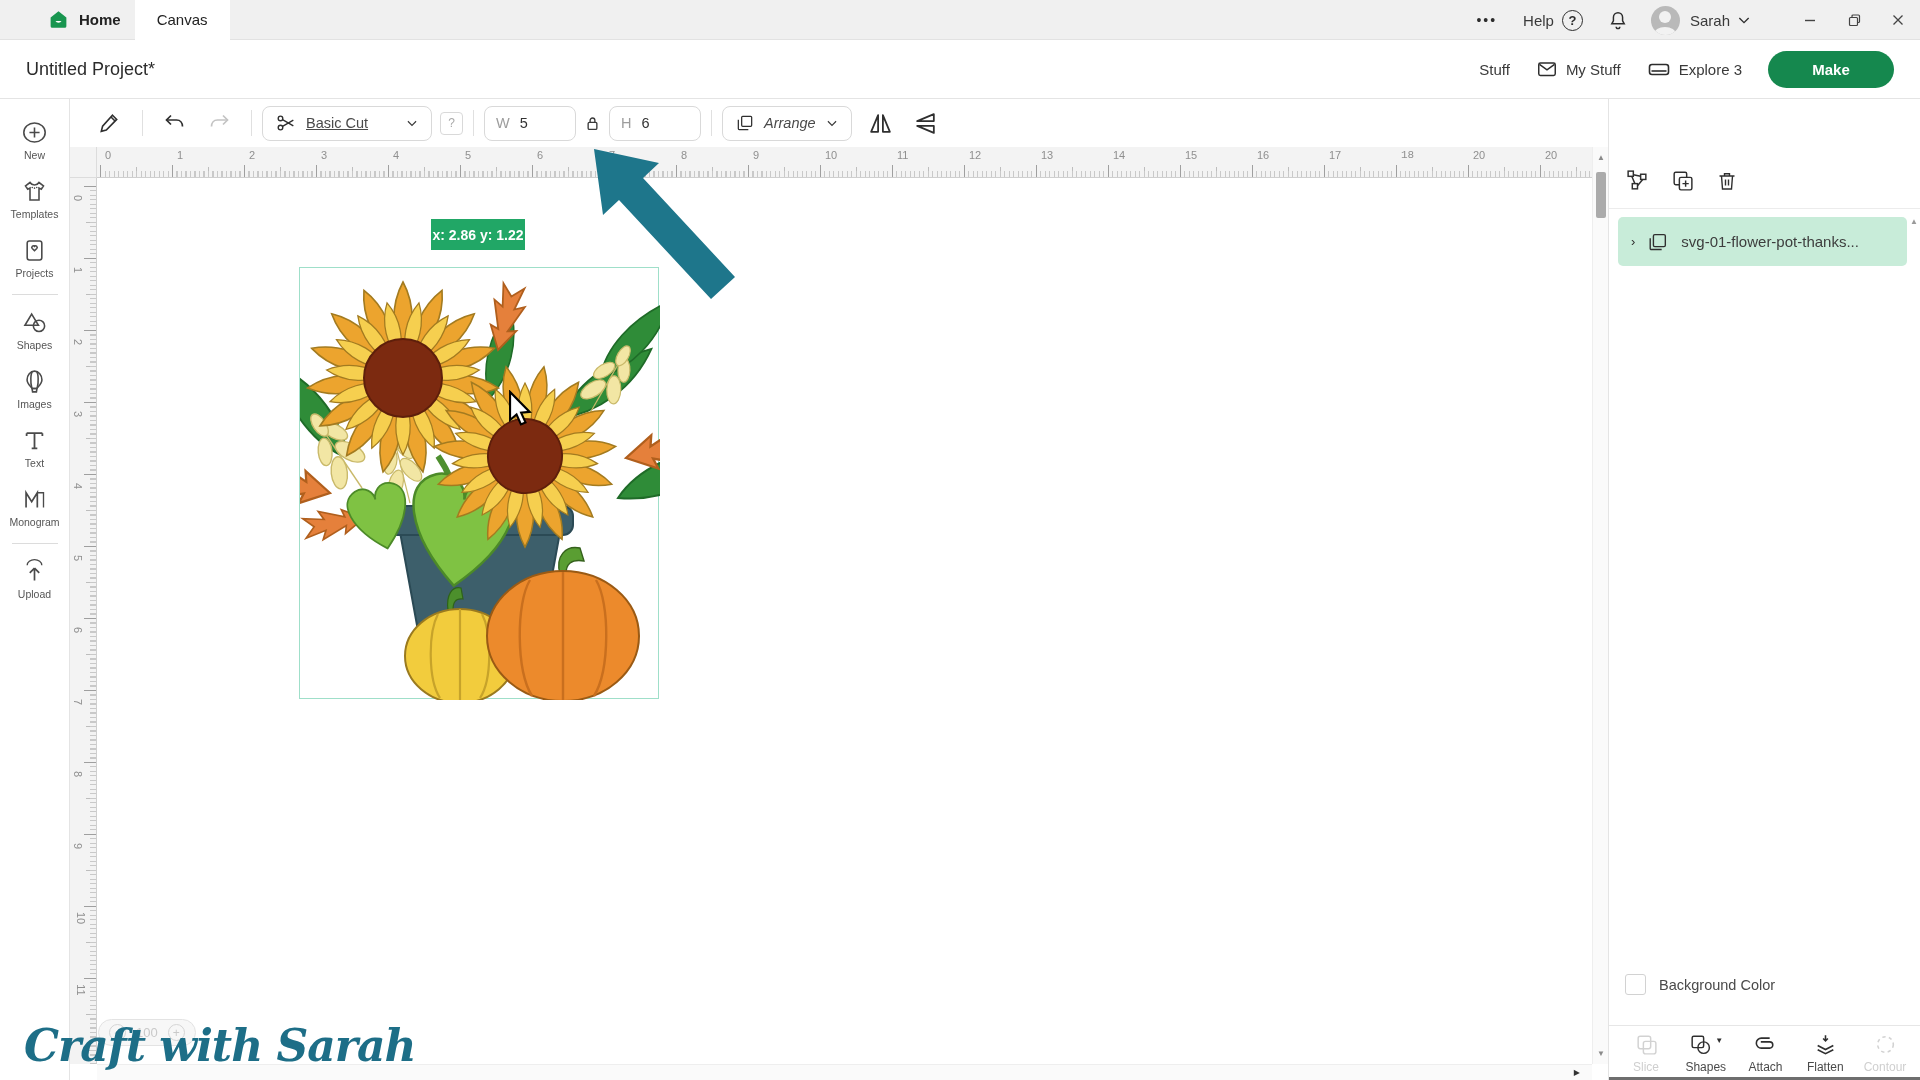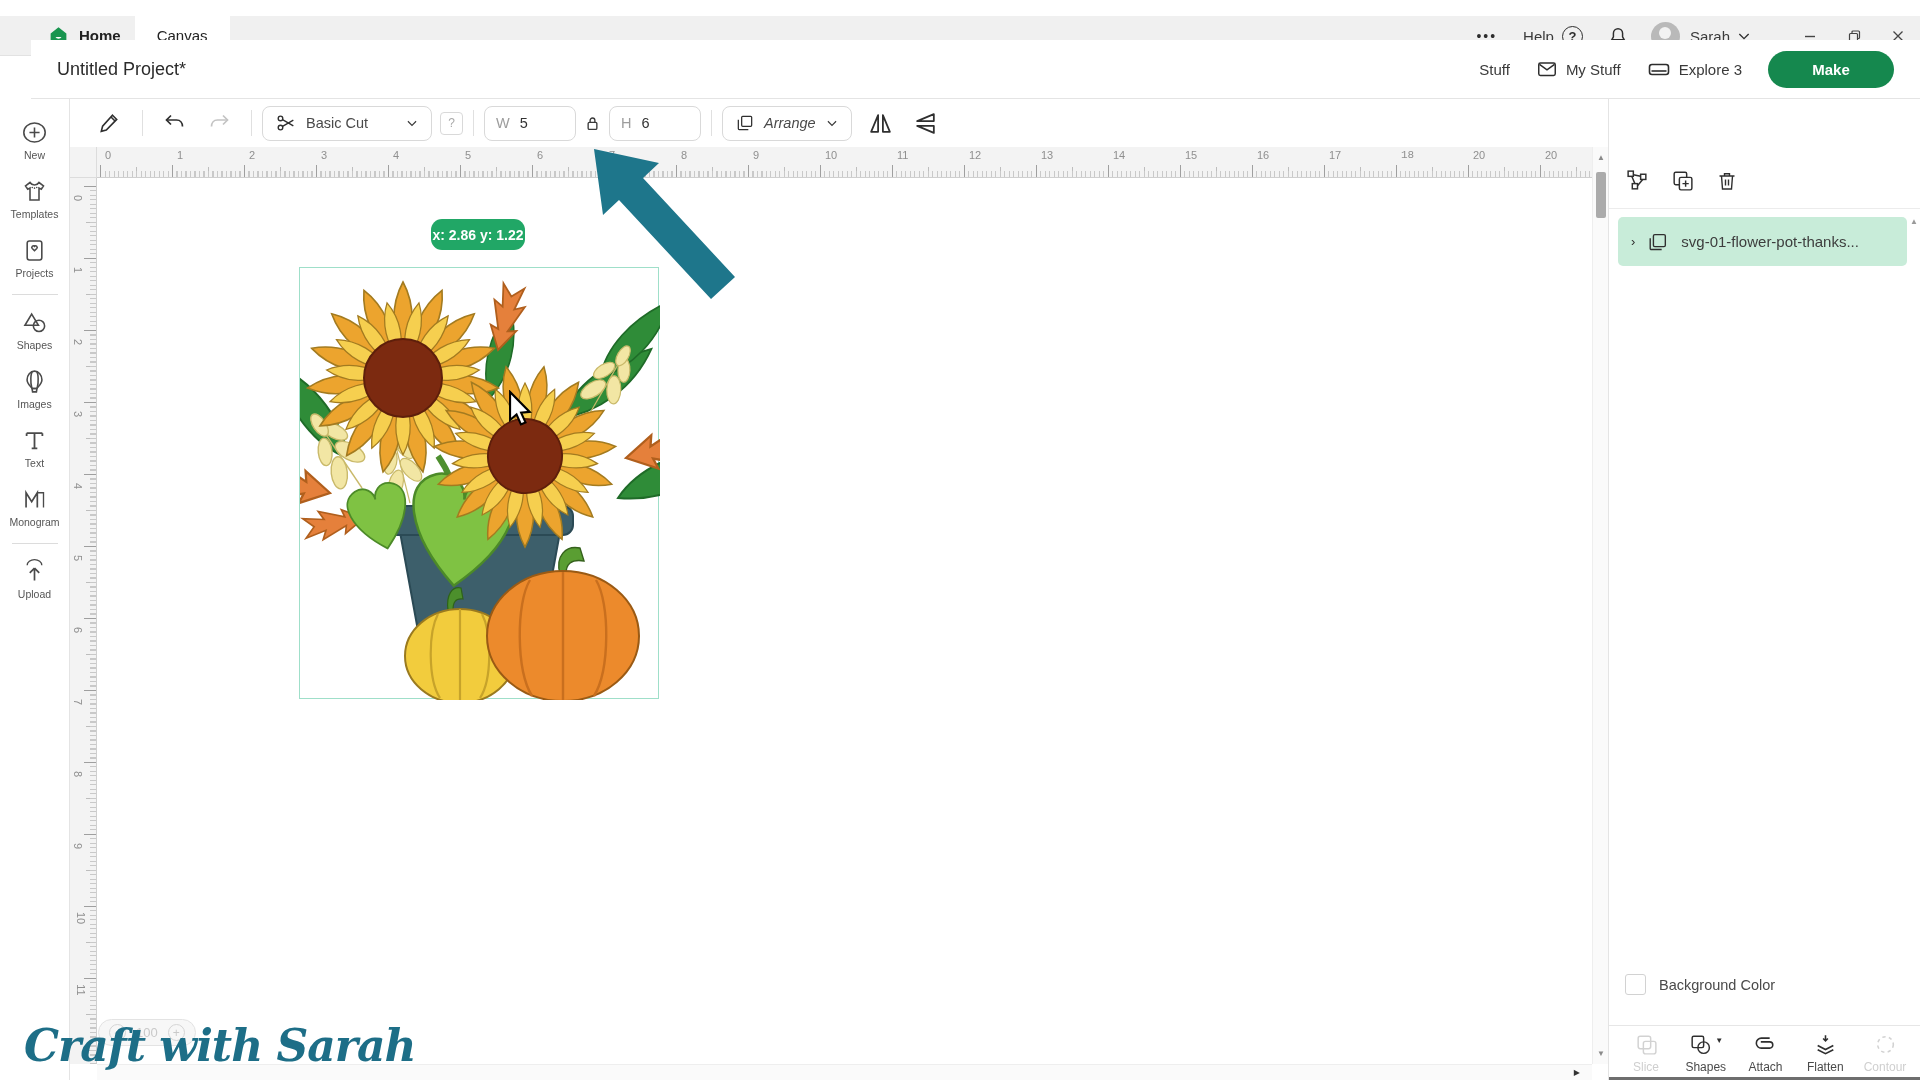--- a/index.html
+++ b/index.html
@@ -1,38 +1,38 @@
 <!DOCTYPE html>
 <html><head>
 <meta charset="utf-8">
 <style>
   * { margin:0; padding:0; box-sizing:border-box; }
   html,body { width:1920px; height:1080px; overflow:hidden; font-family:"Liberation Sans", sans-serif; background:#fff; }
   .app { position:relative; width:1920px; height:1080px; background:#fff; }
 
   
-  .topbar { position:absolute; top:0; left:0; right:0; height:40px; background:#f0f0f0; border-bottom:1px solid #e2e2e2; display:flex; align-items:center;margin-top:16px; }
+  .topbar { position:absolute; top:0; left:0; right:0; height:40px; background:#f0f0f0; border-bottom:1px solid #e2e2e2; display:flex; align-items:center; }
   .home-tab { display:flex; align-items:center; gap:10px; padding:0 14px 0 48px; height:40px; cursor:pointer; }
   .home-label { font-size:15px; font-weight:700; color:#222; }
   .canvas-tab { height:40px; min-width:86px; background:#fff; display:flex; align-items:center; justify-content:center; font-size:15px; color:#222; padding:0 22px; }
   .topbar-right { position:absolute; right:0; top:0; height:40px; display:flex; align-items:center; gap:0; }
   .overflow-btn { color:#2d2d2d; font-size:14px; letter-spacing:2px; padding:0 26px 0 0; cursor:pointer; }
   .help-group { display:flex; align-items:center; gap:8px; padding-right:24px; cursor:pointer; }
   .help-label { font-size:15px; color:#3a3a3a; }
   .qmark { width:21px; height:21px; border:1.6px solid #2d2d2d; border-radius:50%; display:flex; align-items:center; justify-content:center; font-size:13px; font-weight:700; color:#2d2d2d; }
   .bell-btn { padding-right:22px; cursor:pointer; display:flex; }
   .avatar { width:29px; height:29px; border-radius:50%; background:#b9b9b9; overflow:hidden; position:relative; margin-right:10px; }
   .avatar .head { position:absolute; top:5px; left:8.5px; width:12px; height:12px; border-radius:50%; background:#f2f2f2; }
   .avatar .body { position:absolute; bottom:-6px; left:3.5px; width:22px; height:14px; border-radius:50%; background:#f2f2f2; }
   .user-name { font-size:15px; color:#3a3a3a; margin-right:6px; }
   .win-controls { display:flex; align-items:center; margin-left:36px; }
   .win-btn { width:44px; height:40px; display:flex; align-items:center; justify-content:center; color:#444; cursor:pointer; }
 
   
-  .header { position:absolute; top:40px; left:0; right:0; height:59px; background:#fff; border-bottom:1px solid #e4e4e4; display:flex; align-items:center;margin-left:31px; }
+  .header { position:absolute; top:40px; left:0; right:0; height:59px; background:#fff; border-bottom:1px solid #e4e4e4; display:flex; align-items:center; }
   .project-title { font-size:18px; color:#2b2b2b; padding-left:26px; }
   .header-right { position:absolute; right:26px; display:flex; align-items:center; gap:26px; }
   .hdr-item { display:flex; align-items:center; gap:8px; font-size:15px; color:#3a3a3a; cursor:pointer; }
   .make-btn { width:126px; height:37px; border-radius:19px; background:var(--green); color:#fff; font-size:15px; font-weight:700; display:flex; align-items:center; justify-content:center; cursor:pointer; border:none; }
 
   
   .sidebar { position:absolute; top:99px; left:0; width:70px; bottom:0; background:#fff; border-right:1px solid #e4e4e4; display:flex; flex-direction:column; align-items:center; padding-top:12px; }
   .side-item { width:70px; display:flex; flex-direction:column; align-items:center; gap:3px; padding:8px 0 9px; cursor:pointer; color:#4a4a4a; }
   .side-item .lbl { font-size:10.5px; color:#555; }
   .side-div { width:46px; height:1px; background:#dcdcdc; margin:6px 0; }
@@ -62,21 +62,21 @@
       background-image:
         repeating-linear-gradient(180deg,#c9c9c9 0 1px,transparent 1px 4.5px),
         repeating-linear-gradient(180deg,#bdbdbd 0 1px,transparent 1px 36px);
       background-size:6px 100%,10px 100%; background-position:right 8px,right 8px; background-repeat:no-repeat; }
   .ruler-num { position:absolute; top:2px; font-size:11px; color:#8f8f8f; }
   .ruler-left .ruler-num { top:auto; left:5px; transform:rotate(90deg); transform-origin:center; }
   .tickmark-t { position:absolute; bottom:0; width:1px; height:12px; background:#9f9f9f; }
   .tickmark-l { position:absolute; right:0; height:1px; width:12px; background:#9f9f9f; }
 
   .selection-box { position:absolute; left:229px; top:120px; width:360px; height:432px; border:1px solid #9fdfc9; cursor:move; }
-  .coord-badge { position:absolute; left:361px; top:72px; width:94px; height:31px; background:var(--badge); border-radius:11px; color:#fff; font-size:14px; font-weight:700; display:flex; align-items:center; justify-content:center; z-index:5; }
+  .coord-badge { position:absolute; left:361px; top:72px; width:94px; height:31px; background:var(--badge); border-radius:0; color:#fff; font-size:14px; font-weight:700; display:flex; align-items:center; justify-content:center; z-index:5; }
   .big-arrow { position:absolute; left:0; top:0; z-index:6; pointer-events:none; }
   .mouse-cursor { position:absolute; left:438px; top:243px; z-index:7; pointer-events:none; }
 
   .zoom-pill { position:absolute; left:28px; top:872px; height:27px; border:1px solid #e3e3e3; background:#f7f7f7; border-radius:14px; display:flex; align-items:center; gap:10px; padding:0 10px; color:#c9c9c9; font-size:13px; z-index:1; }
   .zoom-circ { width:17px; height:17px; border:1px solid #d5d5d5; border-radius:50%; display:flex; align-items:center; justify-content:center; font-size:12px; color:#c9c9c9; }
 
   
   .vscroll { position:absolute; right:0; top:0; width:16px; bottom:16px; background:#fafafa; border-left:1px solid #eee; z-index:4; }
   .vscroll .arr { position:absolute; left:0; width:16px; text-align:center; font-size:8px; color:#8a8a8a; }
   .vthumb { position:absolute; left:3px; top:25px; width:10px; height:46px; background:#ababab; border-radius:2px; }
@@ -278,21 +278,21 @@
             <path d="M20.5 9 H10.5 C6.5 9 4.5 12 4.5 15.5"></path>
         </svg>
       </div>
       <div class="tb-div"></div>
       <div class="tb-select" style="width:170px;">
         <svg class="ic" width="22" height="22" viewBox="0 0 24 24" fill="none" stroke="#2f2f2f" stroke-width="1.5">
           <circle cx="6" cy="7" r="2.5"></circle>
             <circle cx="6" cy="17" r="2.5"></circle>
             <path d="M8.2 8.4 L20 15.2 M8.2 15.6 L20 8.8"></path>
         </svg>
-        <span style="flex:1;">Basic Cut</span>
+        <span style="flex:1;text-decoration:underline;">Basic Cut</span>
         <svg class="ic" width="14" height="14" viewBox="0 0 24 24" fill="none" stroke="#3a3a3a" stroke-width="2">
             <path d="M5 9l7 7 7-7"></path>
           </svg>
       </div>
       <div class="tb-box-q">?</div>
       <div class="tb-div"></div>
       <div class="dim-input">
         <span class="dl">W</span>
         <span class="dv">5</span>
       </div>

